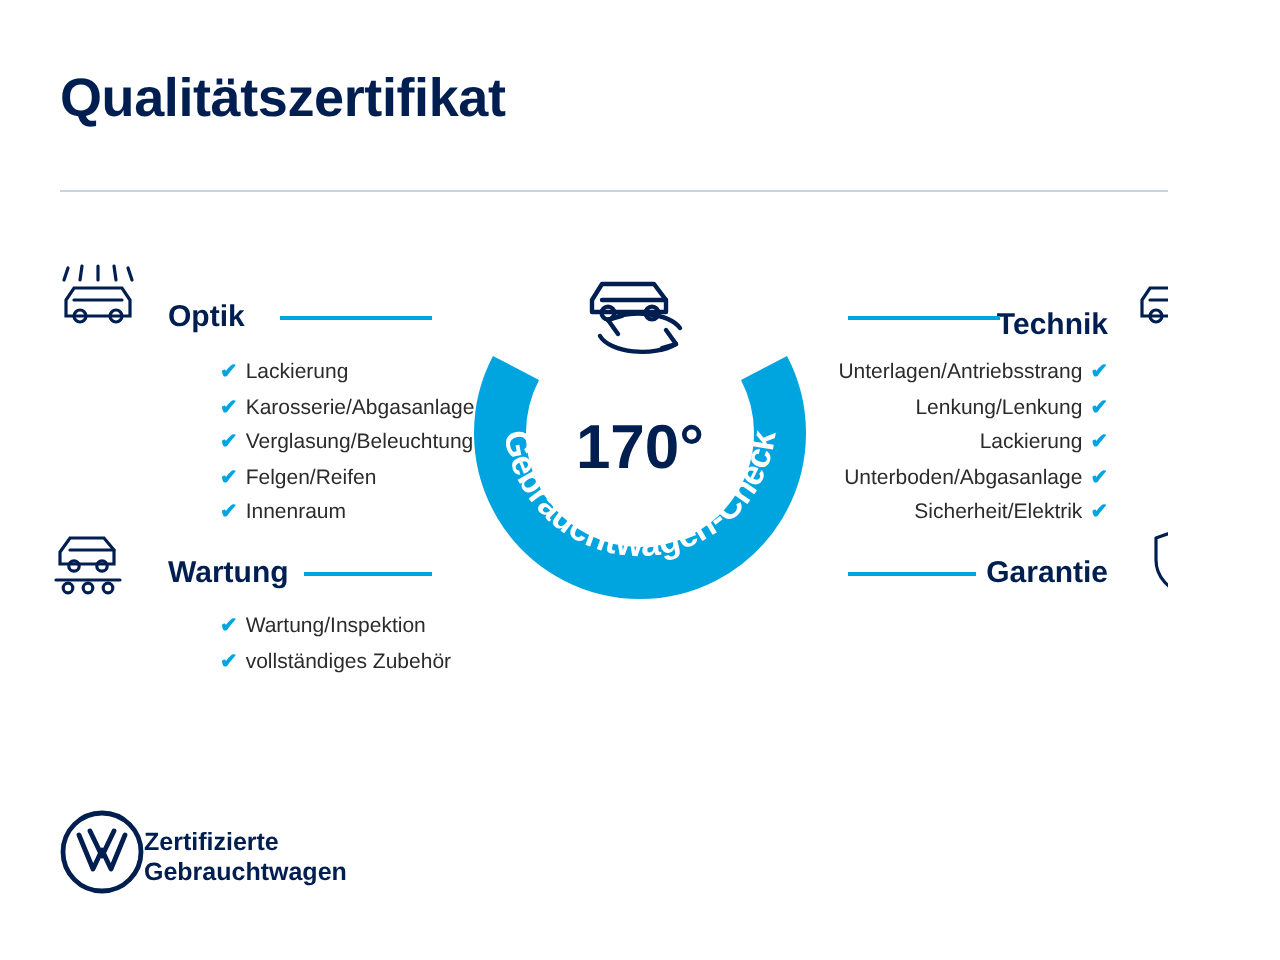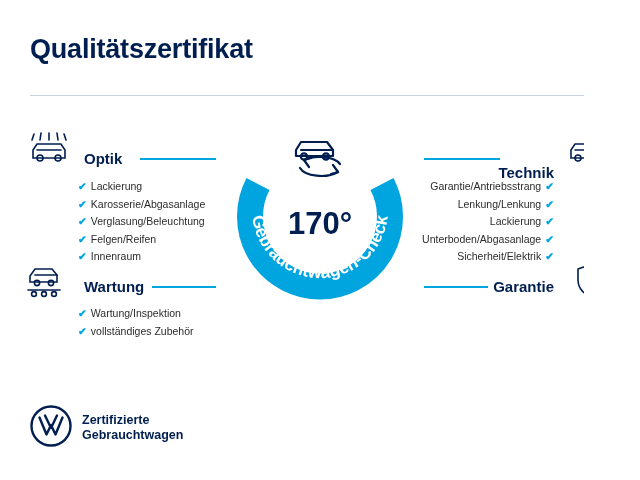--- a/index.html
+++ b/index.html
@@ -46,20 +46,21 @@
     position: absolute;
     height: 2px;
     background: #00a5e0;
   }
   
   .list {
     position: absolute;
     font-size: 10.5px;
     color: #2b2b2b;
     line-height: 17.5px;
+    margin-left: 32px;
   }
   .list .row {
     white-space: nowrap;
   }
   .list.left .row .mark {
     color: #00a5e0;
     font-weight: bold;
     margin-right: 4px;
   }
   .list.right {
@@ -92,21 +93,20 @@
   .icon {
     position: absolute;
   }
   
   .footer {
     position: absolute;
     left: 30px;
     top: 405px;
     display: flex;
     align-items: center;
-    gap: 10px;
   }
   .footer .vwtext {
     font-size: 12.5px;
     font-weight: bold;
     color: #001e50;
     line-height: 15px;
   }
 </style>
 </head>
 <body>
@@ -146,24 +146,24 @@
       <g fill="none" stroke="#001e50" stroke-width="1.6" stroke-linecap="round">
         <path d="M3 26 L3 18 L7 12 L27 12 L31 18 L31 26 Z"></path>
         <path d="M7 18 L31 18"></path>
         <circle cx="10" cy="26" r="3"></circle>
         <circle cx="26" cy="26" r="3"></circle>
         <rect x="27" y="2" width="16" height="16"></rect>
         <path d="M30.5 10.5 L34 14 L40 5.5"></path>
       </g>
     </svg>
   </div>
-  <div class="sec-head" style="right:30px; top:164px; text-align:center;">Technik</div>
+  <div class="sec-head" style="right:30px; top:154px; text-align:center;">Technik</div>
   <div class="sec-rule" style="left:424px; top:158px; width:76px;"></div>
   <div class="list right" style="right:30px; top:178px;">
-    <div class="row"><span>Garantie/Antriebsstrang</span><span class="mark">✔</span></div>
+    <div class="row"><span>Unterlagen/Antriebsstrang</span><span class="mark">✔</span></div>
     <div class="row"><span>Lenkung/Lenkung</span><span class="mark">✔</span></div>
     <div class="row"><span>Lackierung</span><span class="mark">✔</span></div>
     <div class="row"><span>Unterboden/Abgasanlage</span><span class="mark">✔</span></div>
     <div class="row"><span>Sicherheit/Elektrik</span><span class="mark">✔</span></div>
   </div>
 
   <div class="icon" style="left:26px; top:262px;">
     <svg width="46" height="38" viewBox="0 0 46 38">
       <g fill="none" stroke="#001e50" stroke-width="1.6" stroke-linecap="round">
         <path d="M4 20 L4 14 L9 7 L26 7 L31 13 L31 20 Z"></path>

